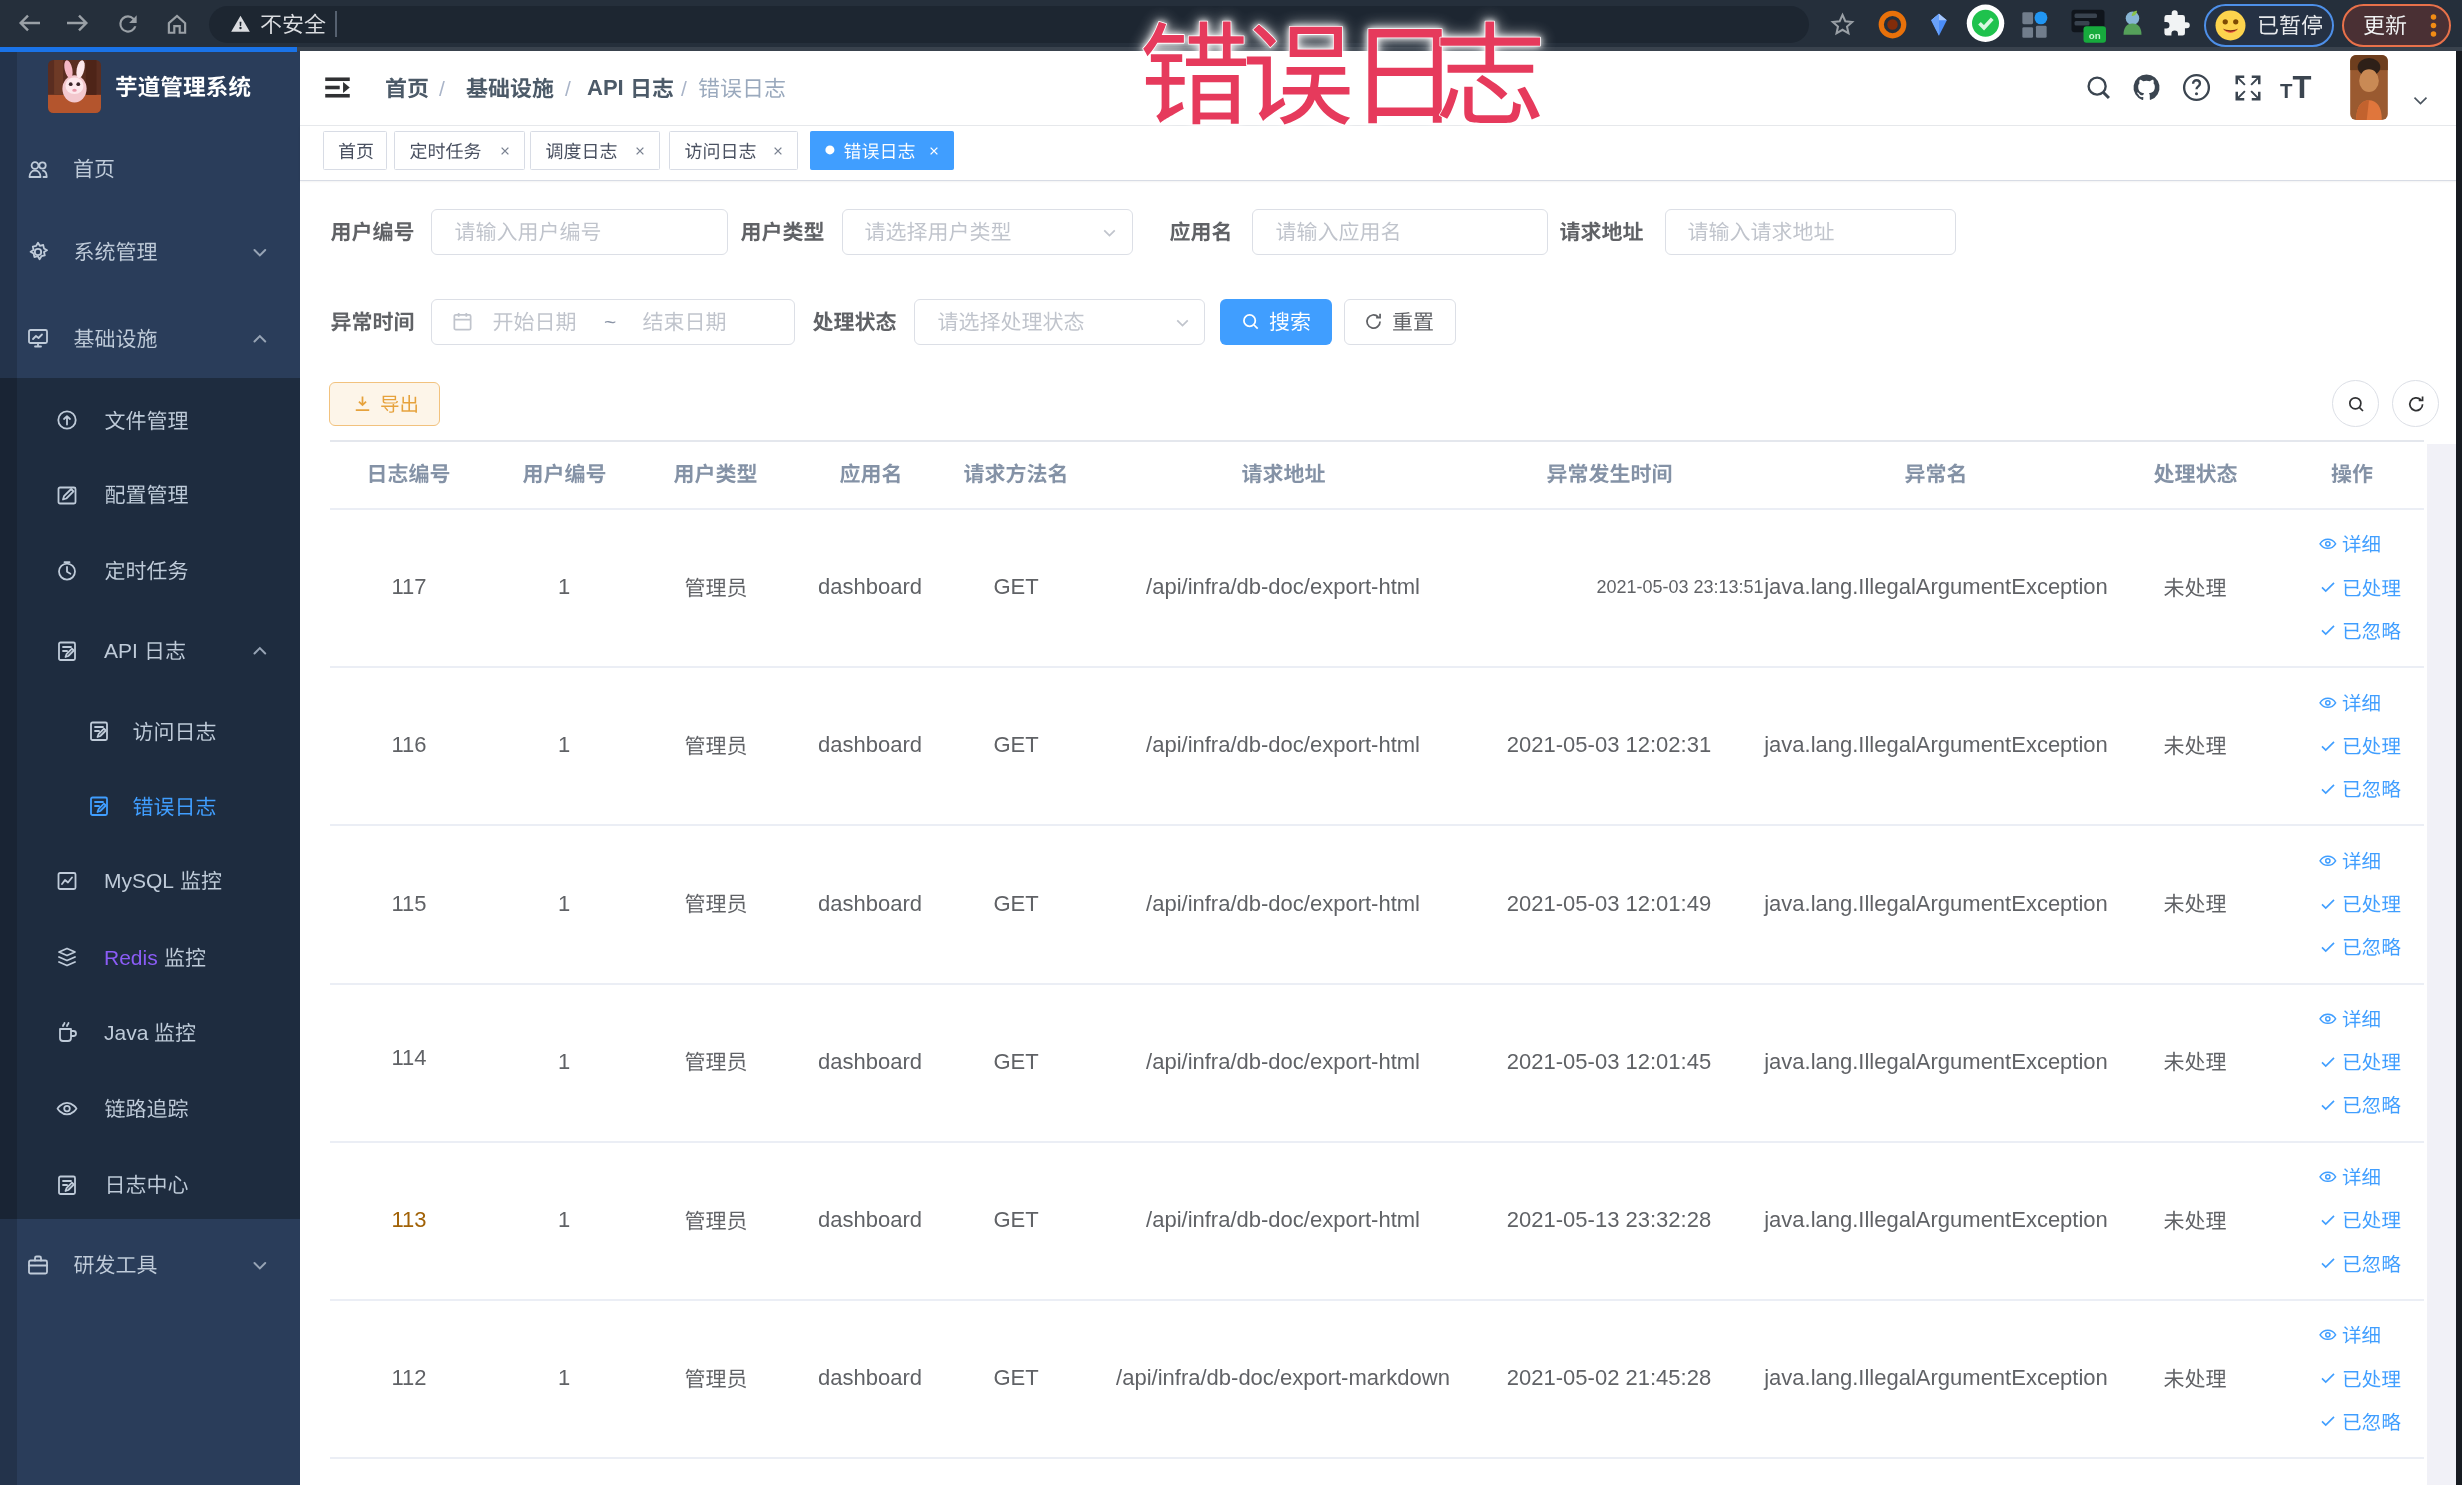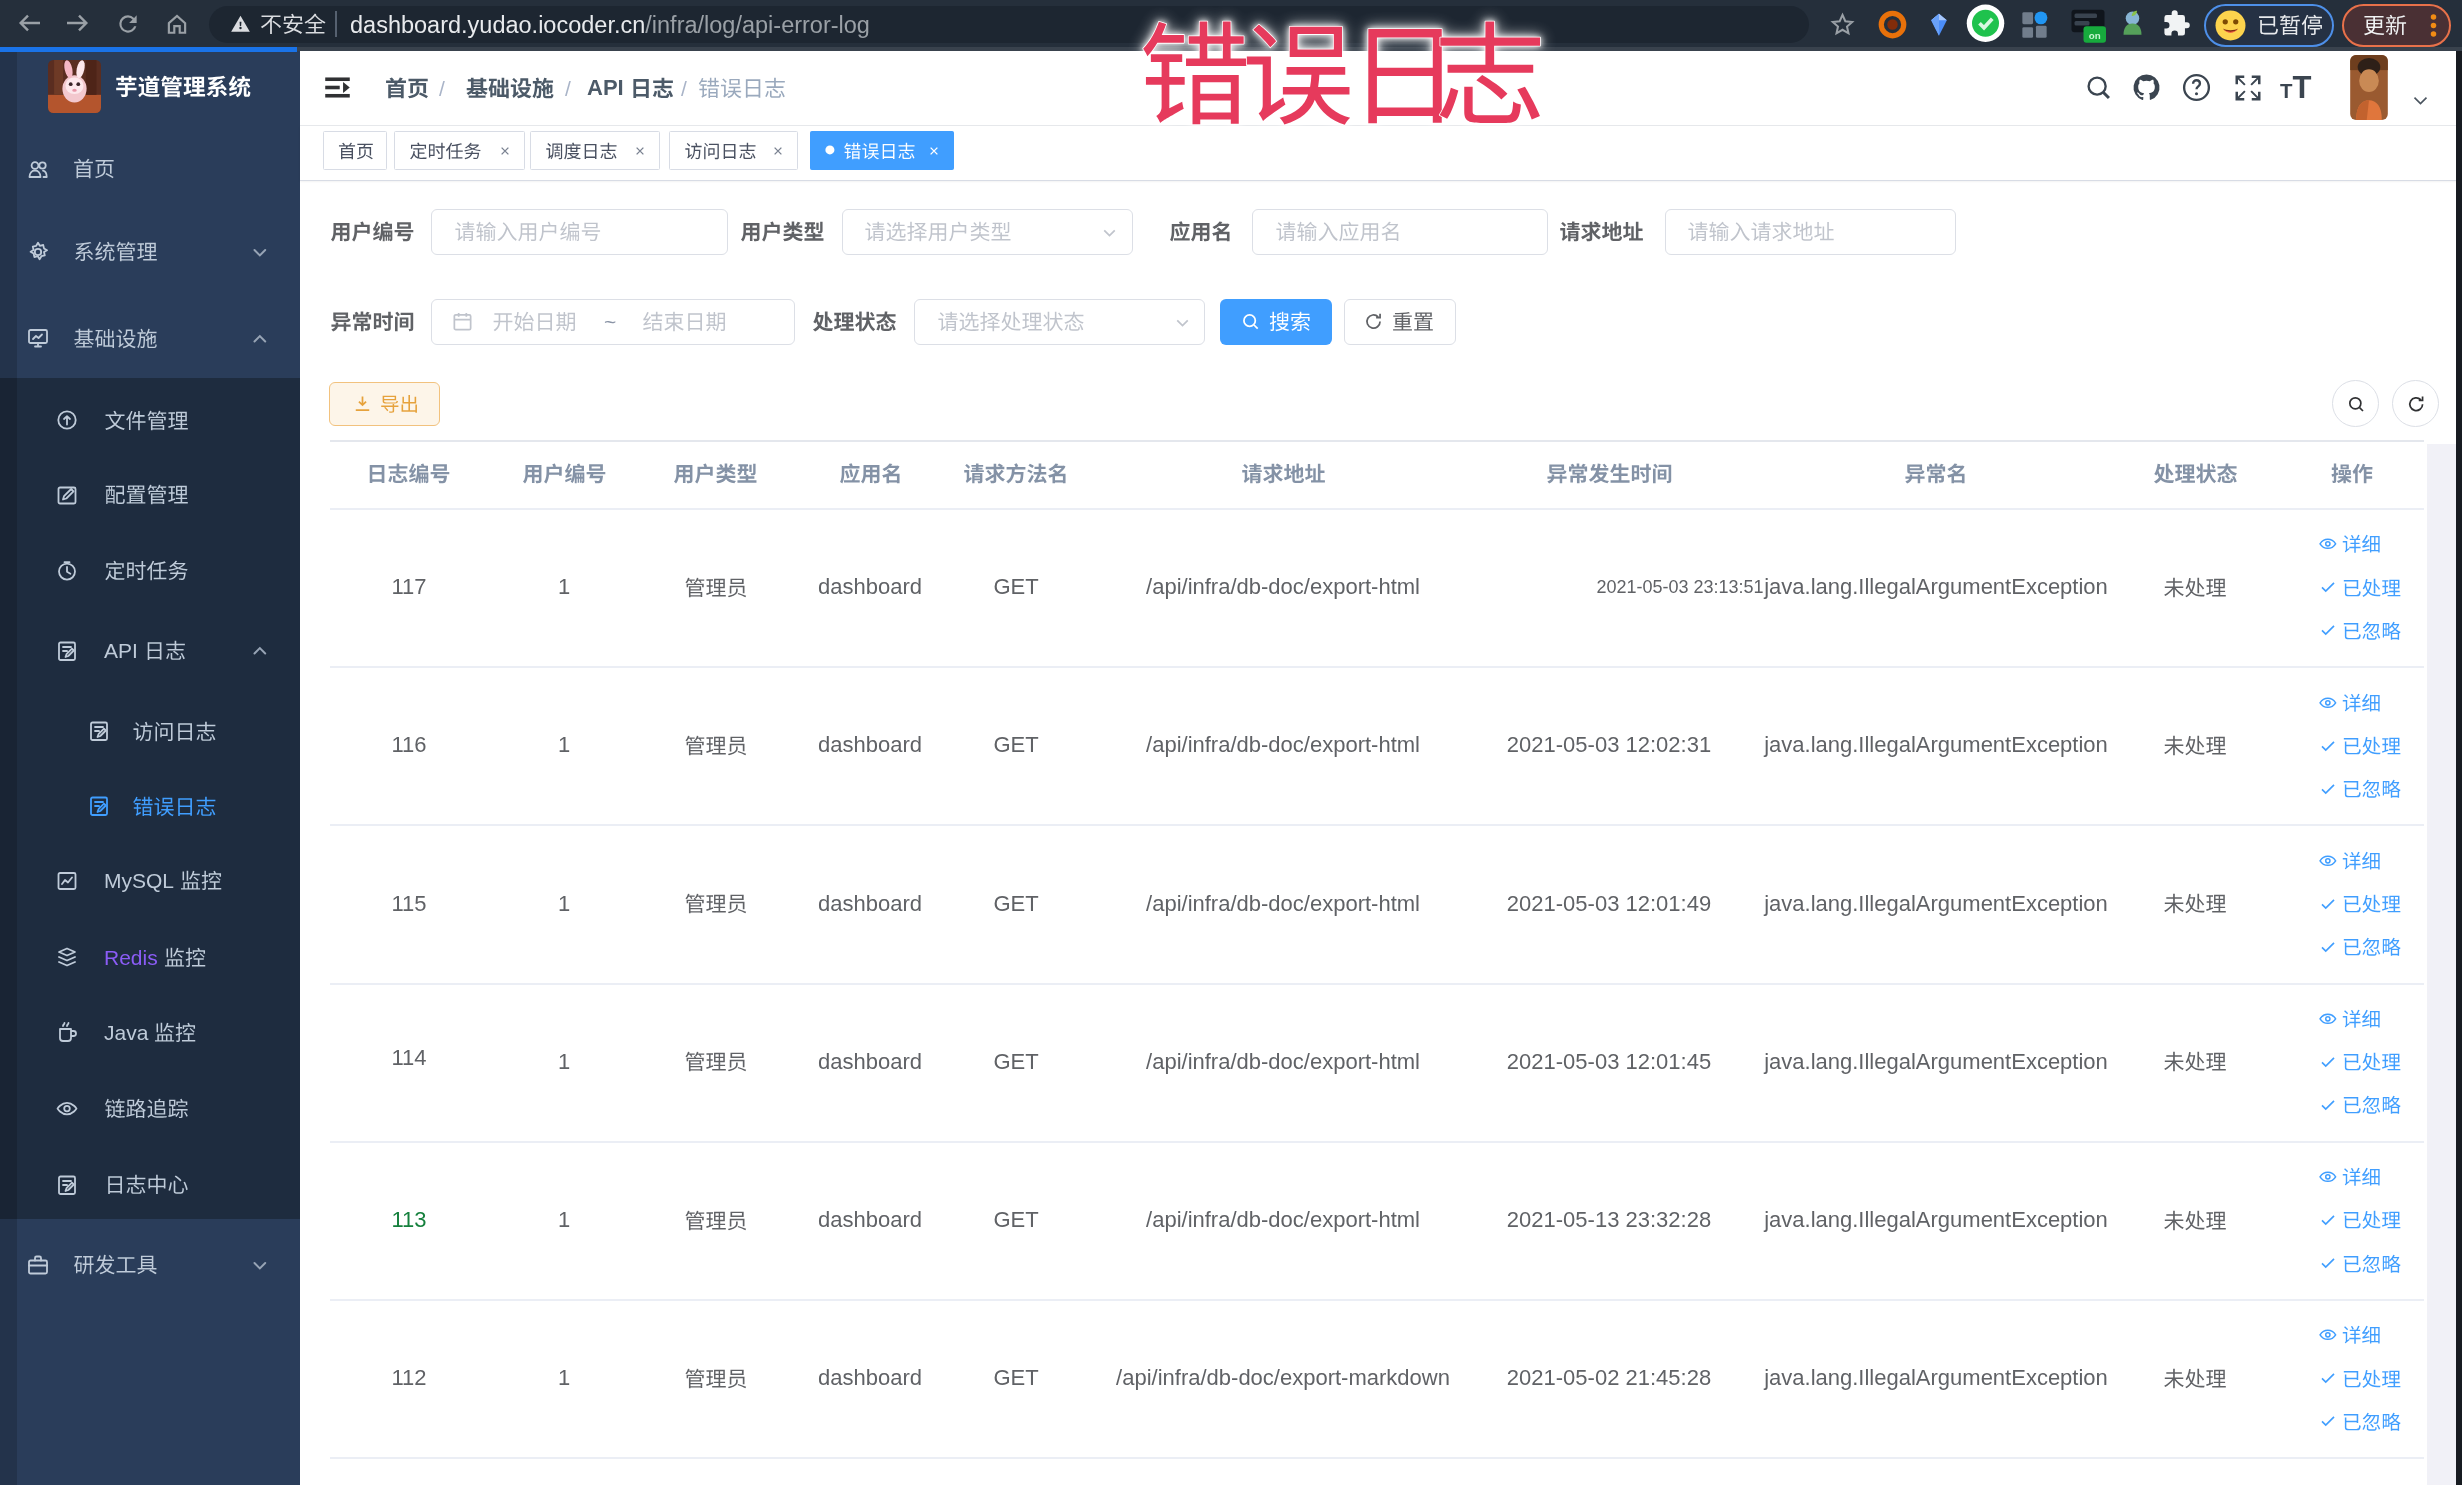--- a/index.html
+++ b/index.html
@@ -158,21 +158,20 @@
 <div class="ab" style="left:260px;top:13.2px">
       <svg class="cj " width="66" height="22" viewBox="0 0 87.0 29.0">
         <g fill="#dadce0" transform="translate(0,25.5) scale(0.02900)">
           <use href="#r4e0d"></use>
           <use href="#r5b89" x="1000"></use>
           <use href="#r5168" x="2000"></use>
         </g>
       </svg>
     </div>
 <div class="ab" style="left:335px;top:11.4px;width:1.5px;height:26px;background:#566170"></div>
-<div class="ab" style="left:350px;top:9.7px;font-family:'Liberation Sans',sans-serif;font-size:23.5px;line-height:30.5px;color:#e8eaed;font-weight:400;white-space:nowrap"><span style="color:#e8eaed">dashboard.yudao.iocoder.cn</span><span style="color:#9aa0a6">/infra/log/api-error-log</span></div>
 <svg class="ab" style="left:1829px;top:10.6px" width="27" height="27" viewBox="0 0 24 24">
       <path fill="none" stroke="#9aa0a6" stroke-width="1.8" d="M12 3.5l2.5 5.6 6.1.6-4.6 4.1 1.3 6-5.3-3.1-5.3 3.1 1.3-6-4.6-4.1 6.1-.6z"></path>
     </svg>
 <svg class="ab" style="left:1876px;top:8.3px" width="33" height="33" viewBox="0 0 44 44">
       <circle cx="22" cy="22" r="15" fill="none" stroke="#e8710a" stroke-width="7"></circle>
       <circle cx="22" cy="22" r="7" fill="#812c0a"></circle>
     </svg>
 <svg class="ab" style="left:1926px;top:10.6px" width="26" height="27" viewBox="0 0 36 38">
       <path fill="#4b8df8" d="M18 4l11 9-11 22L7 13z"></path>
       <path fill="#a8c7fa" d="M18 4l11 9H7z"></path>
@@ -1245,21 +1244,21 @@
 <div class="ab" style="left:2342px;top:1095px">
       <svg class="cj " width="59" height="19.7" viewBox="0 0 78.0 26.0">
         <g fill="#409eff" transform="translate(0,22.9) scale(0.02600)">
           <use href="#r5df2"></use>
           <use href="#r5ffd" x="1000"></use>
           <use href="#r7565" x="2000"></use>
         </g>
       </svg>
     </div>
 <div class="ab" style="left:330px;top:1299px;width:2094px;height:1.5px;background:#ebeef5"></div>
-<div class="ab" style="left:409px;top:1206px;transform:translateX(-50%);font-size:22px;line-height:28.5px;color:#15803d;font-weight:400;white-space:nowrap">113</div>
+<div class="ab" style="left:409px;top:1206px;transform:translateX(-50%);font-size:22px;line-height:28.5px;color:#a16207;font-weight:400;white-space:nowrap">113</div>
 <div class="ab" style="left:564px;top:1206px;transform:translateX(-50%);font-size:22px;line-height:28.5px;color:#606266;font-weight:400;white-space:nowrap">1</div>
 <div class="ab" style="left:684px;top:1210px">
       <svg class="cj " width="64" height="21" viewBox="0 0 84.0 28.0">
         <g fill="#606266" transform="translate(0,24.6) scale(0.02800)">
           <use href="#r7ba1"></use>
           <use href="#r7406" x="1000"></use>
           <use href="#r5458" x="2000"></use>
         </g>
       </svg>
     </div>

